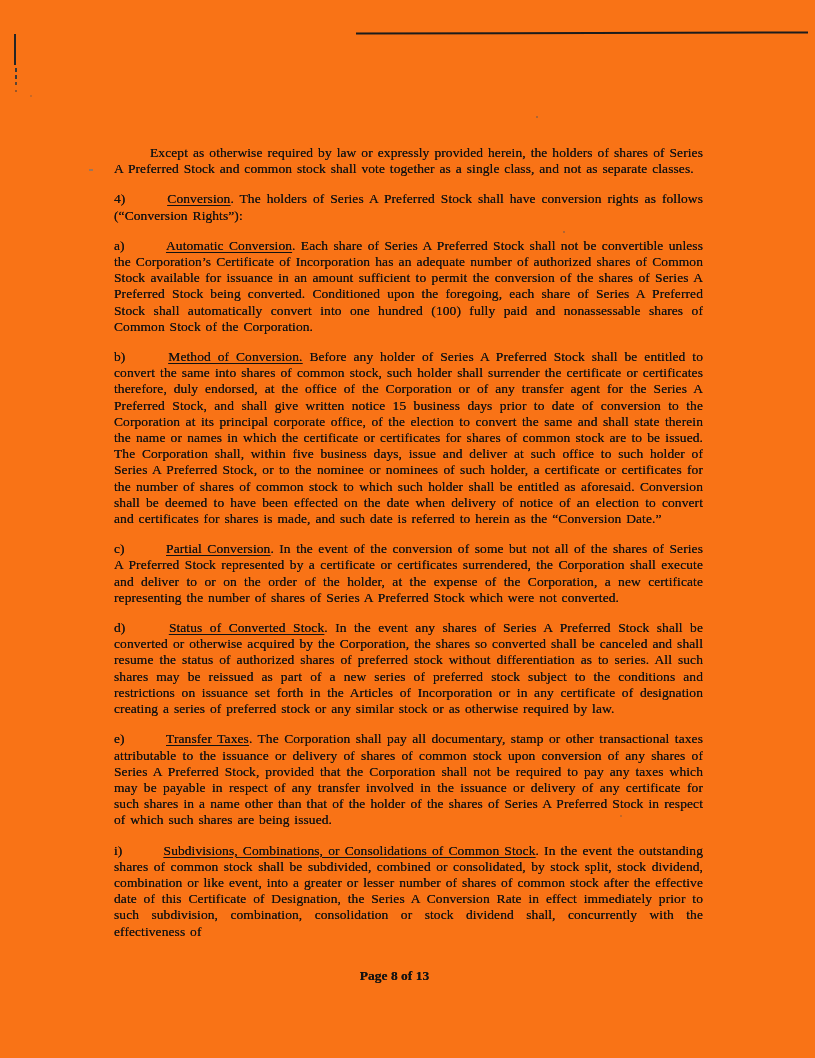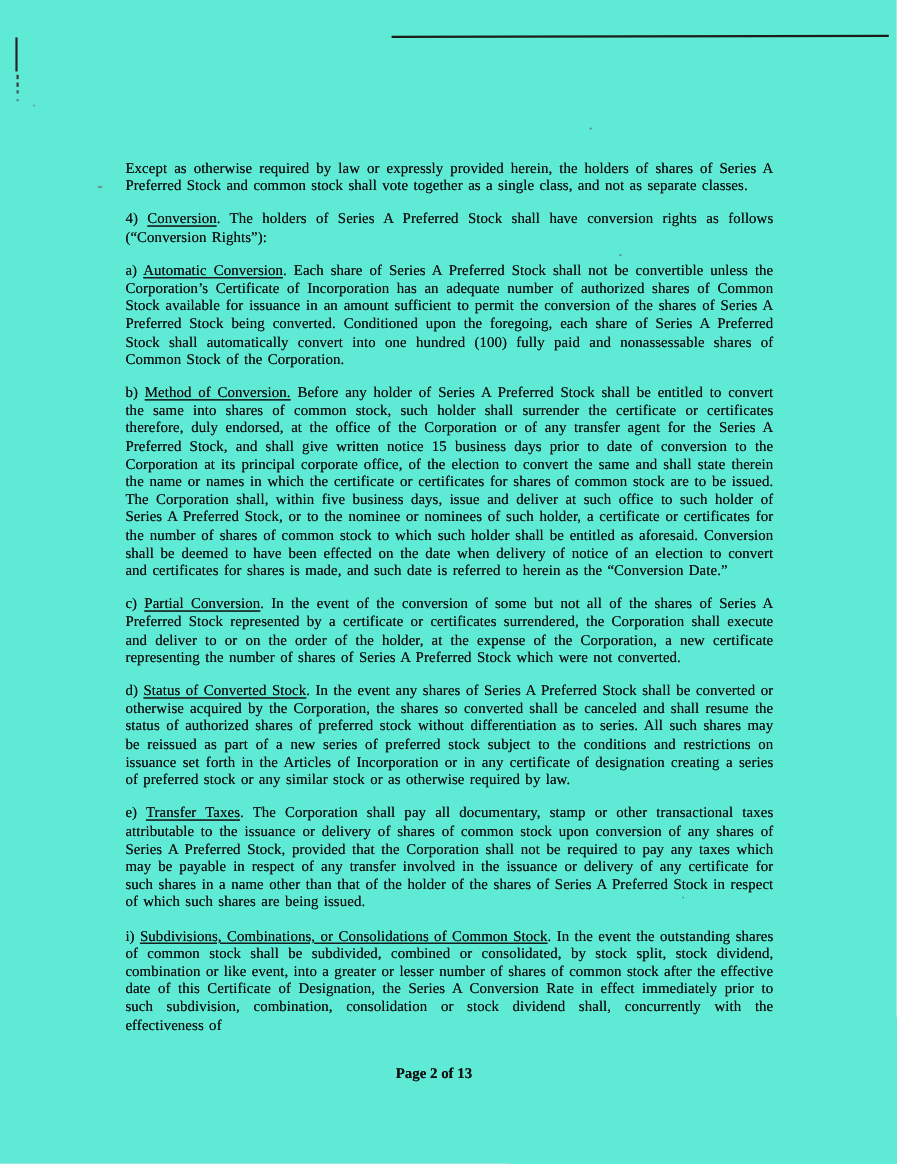--- a/index.html
+++ b/index.html
@@ -1,21 +1,21 @@
 <!DOCTYPE html>
 <html><head>
 <meta charset="utf-8">
 <style>
   html, body { margin: 0; padding: 0; background: #e8e8e8; }
   .page {
     position: relative;
     width: 815px;
     height: 1058px;
     margin: 0 auto;
-    background: #5eead4;
+    background: #f97316;
     overflow: hidden;
     font-family: "Liberation Serif", serif;
     color: #121212;
   }
   
   .top-rule {
     position: absolute;
     left: 356px;
     top: 32px;
     width: 452px;
@@ -51,21 +51,21 @@
     top: 145px;
     width: 589px;
     text-align: justify;
     font-size: 13.5px;
     line-height: 16.2px;
     letter-spacing: 0.08px;
     word-spacing: 1.4px;
     text-shadow: 0 0 0.5px rgba(18,18,18,0.85);
   }
   p.para { margin: 0 0 14px 0; }
-  .u { text-decoration: underline; text-underline-offset: 2px; }
+  .u { text-decoration: underline; text-underline-offset: 2px; margin-left: 36px; }
 
   .footer {
     position: absolute;
     left: 100px;
     top: 968px;
     width: 589px;
     text-align: center;
     font-size: 13.5px;
     font-weight: 700;
     text-shadow: 0 0 0.4px rgba(18,18,18,0.8);
@@ -102,15 +102,15 @@
 
     <p class="para"><span>d) </span><span class="u">Status of Converted Stock</span><span>. In the event any shares of Series A Preferred Stock shall be converted or otherwise acquired by the Corporation, the shares so converted shall be canceled and shall resume the status of authorized shares of preferred stock without differentiation as to series. All such shares may be reissued as part of a new series of preferred stock subject to the conditions and restrictions on issuance set forth in the Articles of Incorporation or in any certificate of designation creating a series of preferred stock or any similar stock or as otherwise required by law.</span></p>
 
     <p class="para"><span>e) </span><span class="u">Transfer Taxes</span><span>. The Corporation shall pay all documentary, stamp or other transactional taxes attributable to the issuance or delivery of shares of common stock upon conversion of any shares of Series A Preferred Stock, provided that the Corporation shall not be required to pay any taxes which may be payable in respect of any transfer involved in the issuance or delivery of any certificate for such shares in a name other than that of the holder of the shares of Series A Preferred Stock in respect of which such shares are being issued.</span></p>
 
 
     <p class="para"><span>i) </span><span class="u">Subdivisions, Combinations, or Consolidations of Common Stock</span><span>. In the event the outstanding shares of common stock shall be subdivided, combined or consolidated, by stock split, stock dividend, combination or like event, into a greater or lesser number of shares of common stock after the effective date of this Certificate of Designation, the Series A Conversion Rate in effect immediately prior to such subdivision, combination, consolidation or stock dividend shall, concurrently with the effectiveness of</span></p>
 
   </div>
 
-  <div class="footer">Page 2 of 13</div>
+  <div class="footer">Page 8 of 13</div>
 
 </div>
 
 </body></html>

